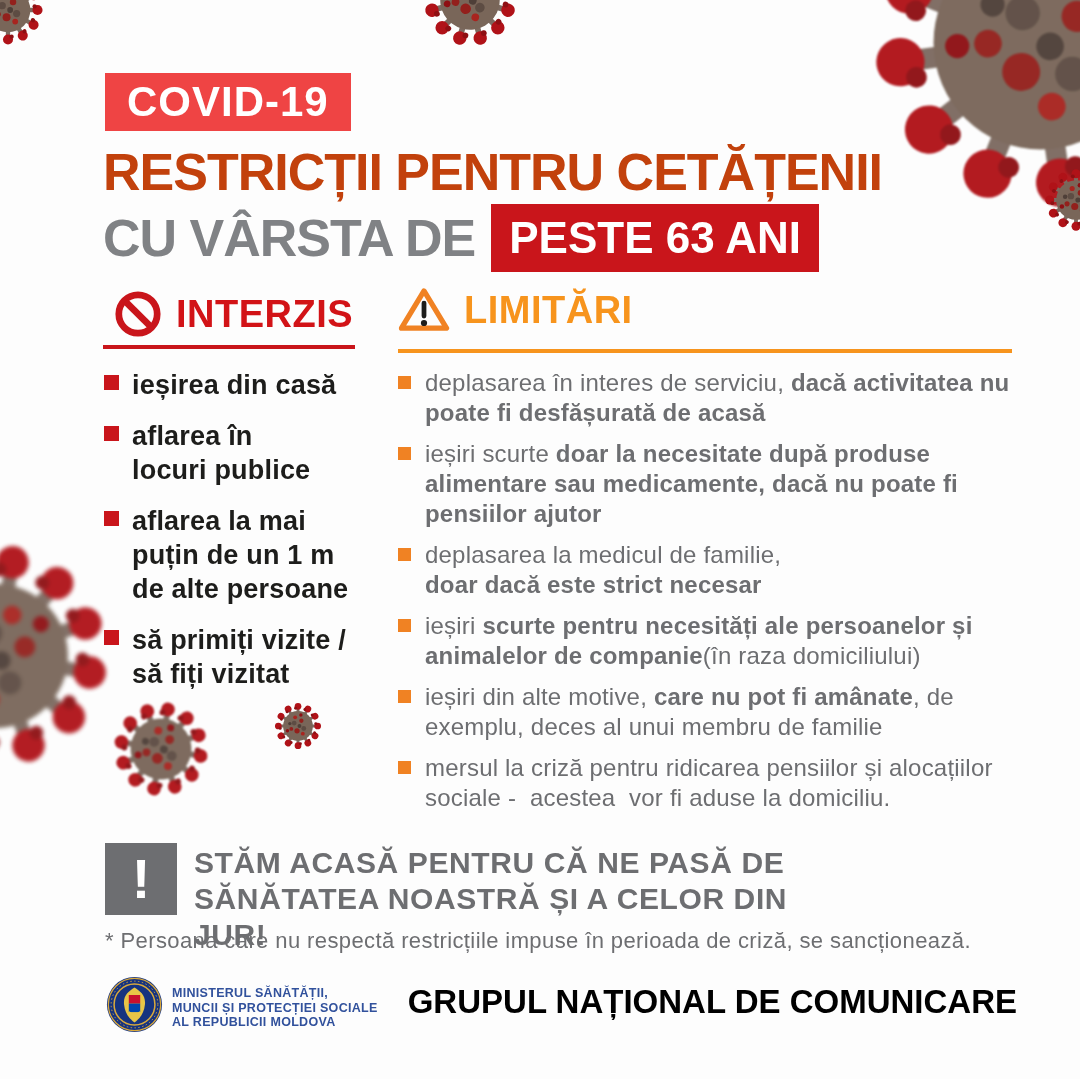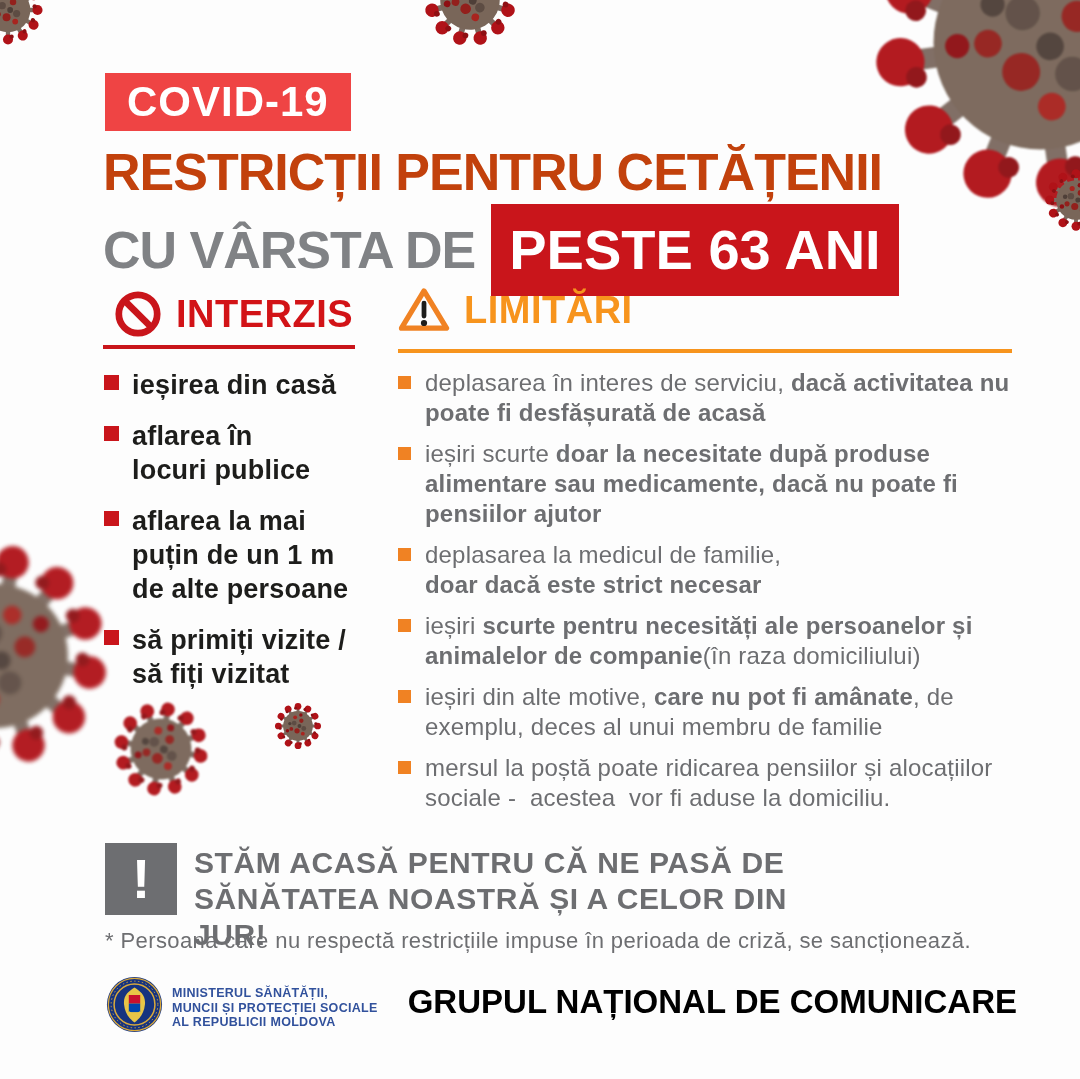--- a/index.html
+++ b/index.html
@@ -21,22 +21,22 @@
   }
   .title1{
     left:103px;top:146px;margin:0;color:#c2410c;font-weight:700;
     font-size:52px;letter-spacing:-1px;line-height:1;white-space:nowrap;
   }
   .title2{
     left:103px;top:204px;display:flex;align-items:center;gap:16px;
   }
   .title2 .prefix{color:#808285;font-weight:700;font-size:52px;letter-spacing:-1px;line-height:1;}
   .age-badge{
-    background:#c9151b;color:#fff;font-weight:700;font-size:56px;
-    letter-spacing:0;padding:18px 18px;line-height:1;white-space:nowrap;
+    background:#c9151b;color:#fff;font-weight:700;font-size:44px;
+    letter-spacing:0;padding:12px 18px;line-height:1;white-space:nowrap;
   }
 
   
   .sec-head{display:flex;align-items:center;gap:14px;}
   .sec-head h2{margin:0;font-weight:700;font-size:38px;letter-spacing:.5px;line-height:1;}
   .head-interzis{left:114px;top:290px;}
   .head-interzis h2{color:#d21317;}
   .head-limitari{left:398px;top:286px;}
   .head-limitari h2{color:#f7941d;}
   .rule{height:4px;}
@@ -215,21 +215,21 @@
       <li>
         <span class="bullet"></span>
         <span class="ltext"><span>ieșiri </span><b>scurte pentru necesități ale persoanelor și animalelor de companie</b><span>(în raza domiciliului)</span></span>
       </li>
       <li>
         <span class="bullet"></span>
         <span class="ltext"><span>ieșiri din alte motive, </span><b>care nu pot fi amânate</b><span>, de exemplu, deces al unui membru de familie</span></span>
       </li>
       <li>
         <span class="bullet"></span>
-        <span class="ltext"><span>mersul la poștă poate ridicarea pensiilor și alocațiilor sociale -  acestea  vor fi aduse la domiciliu.</span></span>
+        <span class="ltext"><span>mersul la criză pentru ridicarea pensiilor și alocațiilor sociale -  acestea  vor fi aduse la domiciliu.</span></span>
       </li>
     </ul>
 
   <div class="layer alert">
     <div class="alert-icon">!</div>
     <p class="alert-text">STĂM ACASĂ PENTRU CĂ NE PASĂ DE
 SĂNĂTATEA NOASTRĂ ȘI A CELOR DIN JUR!</p>
   </div>
 
   <p class="layer footnote">* Persoana care nu respectă restricțiile impuse în perioada de criză, se sancționează.</p>

